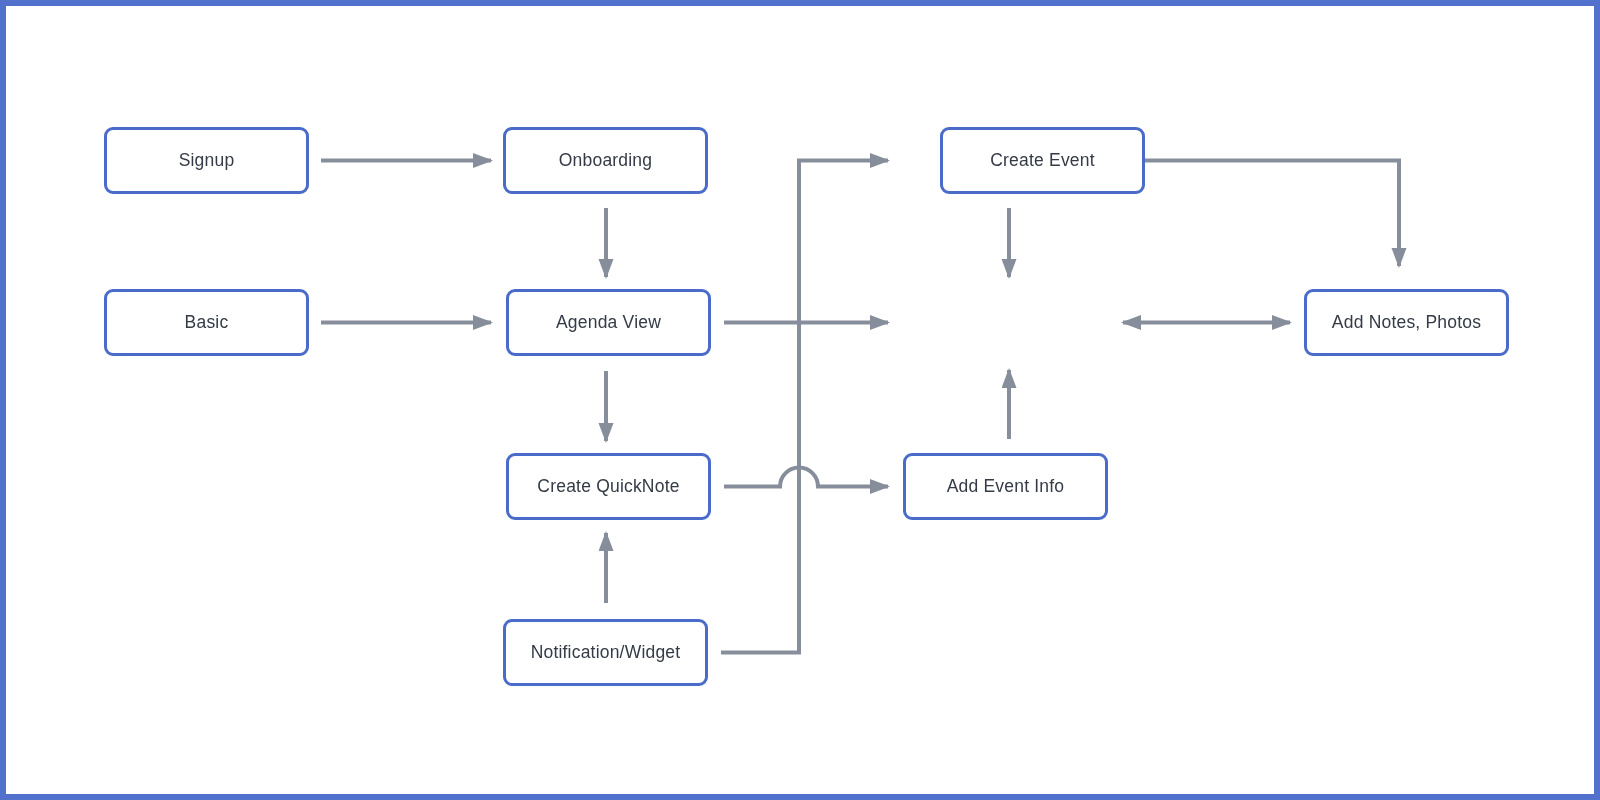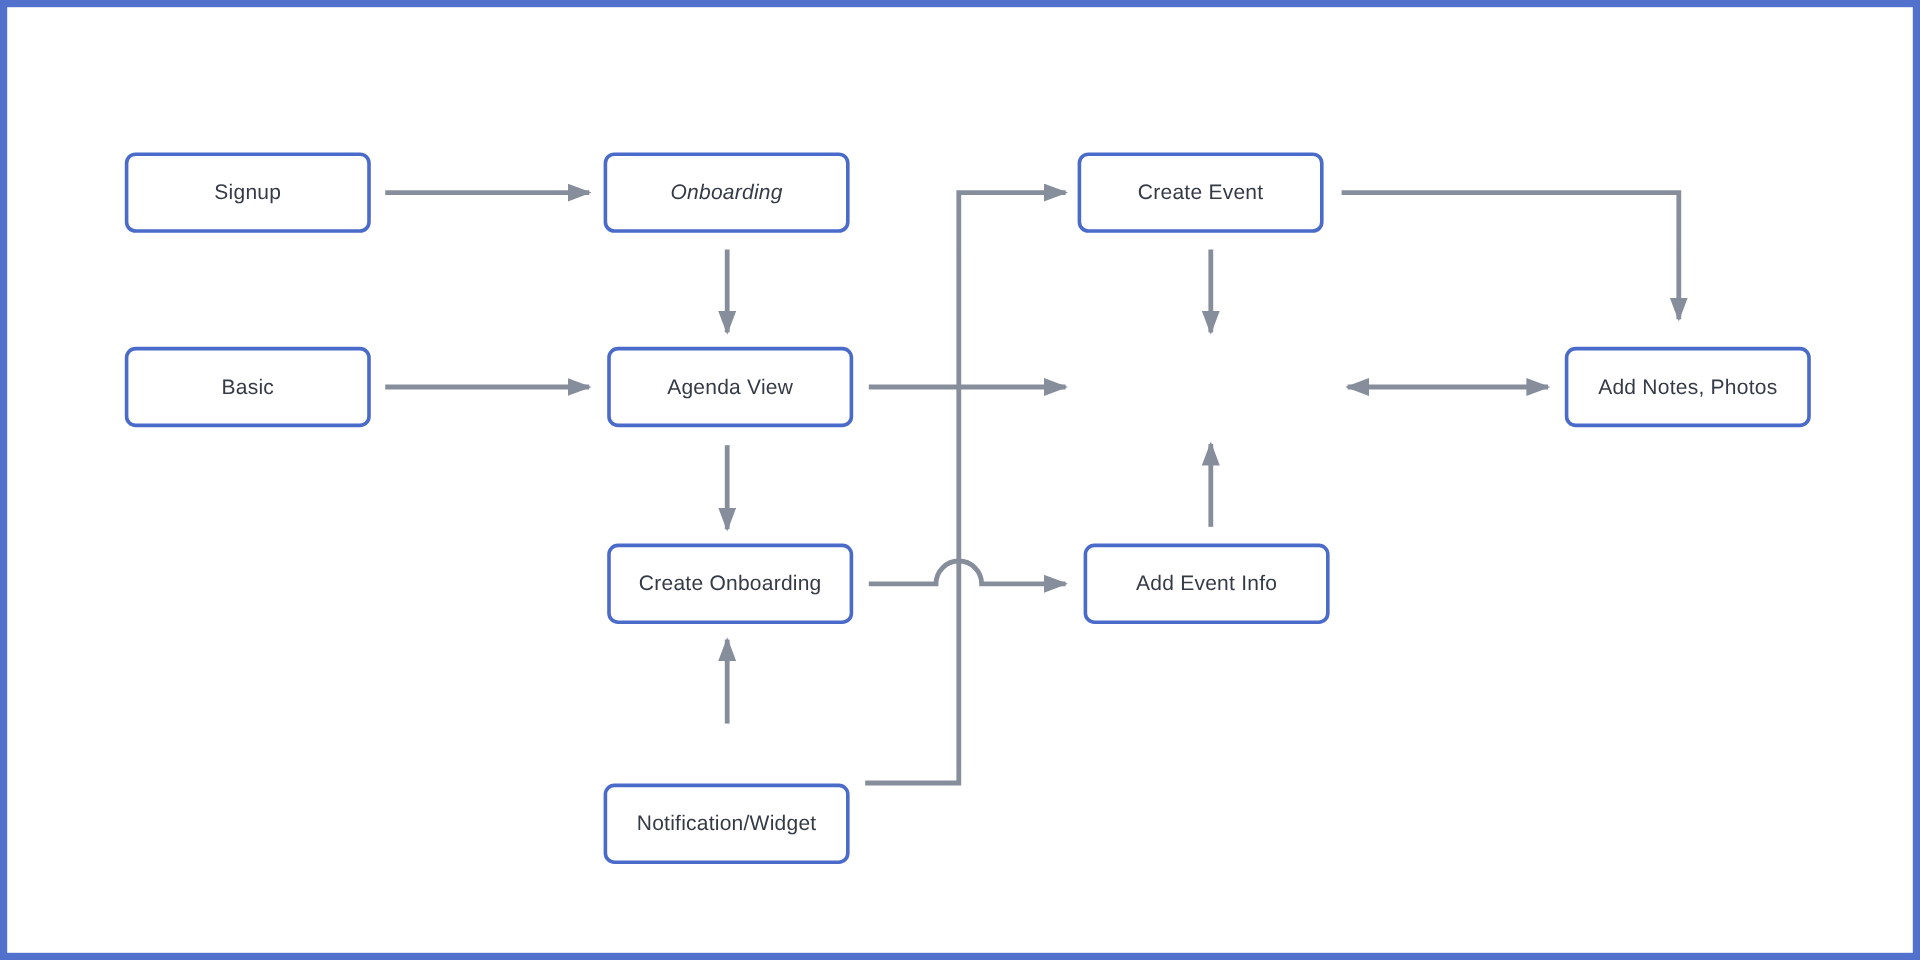--- a/index.html
+++ b/index.html
@@ -45,29 +45,29 @@
   }
   .node .label {
     color: var(--text);
     font-size: 17.5px;
     font-weight: 500;
     letter-spacing: 0.2px;
     white-space: nowrap;
   }
   
   #n-signup              { left:  98px; top: 121px; }
-  #n-onboarding          { left: 497px; top: 121px; font-style: italic; }
+  #n-onboarding          { left: 497px; top: 121px; }
   #n-login               { left:  98px; top: 283px; }
   #n-agenda-view         { left: 500px; top: 283px; align-items: center; }
-  #n-create-event        { left: 892px; top: 121px; }
+  #n-create-event        { left: 934px; top: 121px; }
   #n-event-details       { left: 897px; top: 283px; }
   #n-add-notes-photos    { left:1298px; top: 283px; }
   #n-create-quicknote    { left: 500px; top: 447px; }
   #n-add-basic-info      { left: 897px; top: 447px; }
-  #n-notification-widget { left: 497px; top: 613px; margin-top: 34px; }
+  #n-notification-widget { left: 497px; top: 613px; }
 </style>
 </head>
 <body>
 
 <div class="frame">
 
   <svg class="edges" viewBox="0 0 1600 800" xmlns="http://www.w3.org/2000/svg" aria-hidden="true">
     <defs>
       <marker id="arrowhead" markerUnits="userSpaceOnUse" markerWidth="22" markerHeight="16" viewBox="0 0 22 16" refX="18" refY="7.5" orient="auto-start-reverse">
         <path d="M0,0 L20,7.5 L0,15 Z"></path>
@@ -111,21 +111,21 @@
   <div class="node" id="n-agenda-view">
     <span class="label">Agenda View</span>
   </div>
   <div class="node" id="n-create-event">
     <span class="label">Create Event</span>
   </div>
   <div class="node" id="n-add-notes-photos">
     <span class="label">Add Notes, Photos</span>
   </div>
   <div class="node" id="n-create-quicknote">
-    <span class="label">Create Onboarding</span>
+    <span class="label">Create QuickNote</span>
   </div>
   <div class="node" id="n-add-basic-info">
     <span class="label">Add Event Info</span>
   </div>
   <div class="node" id="n-notification-widget">
     <span class="label">Notification/Widget</span>
   </div>
 
 </div>
 

